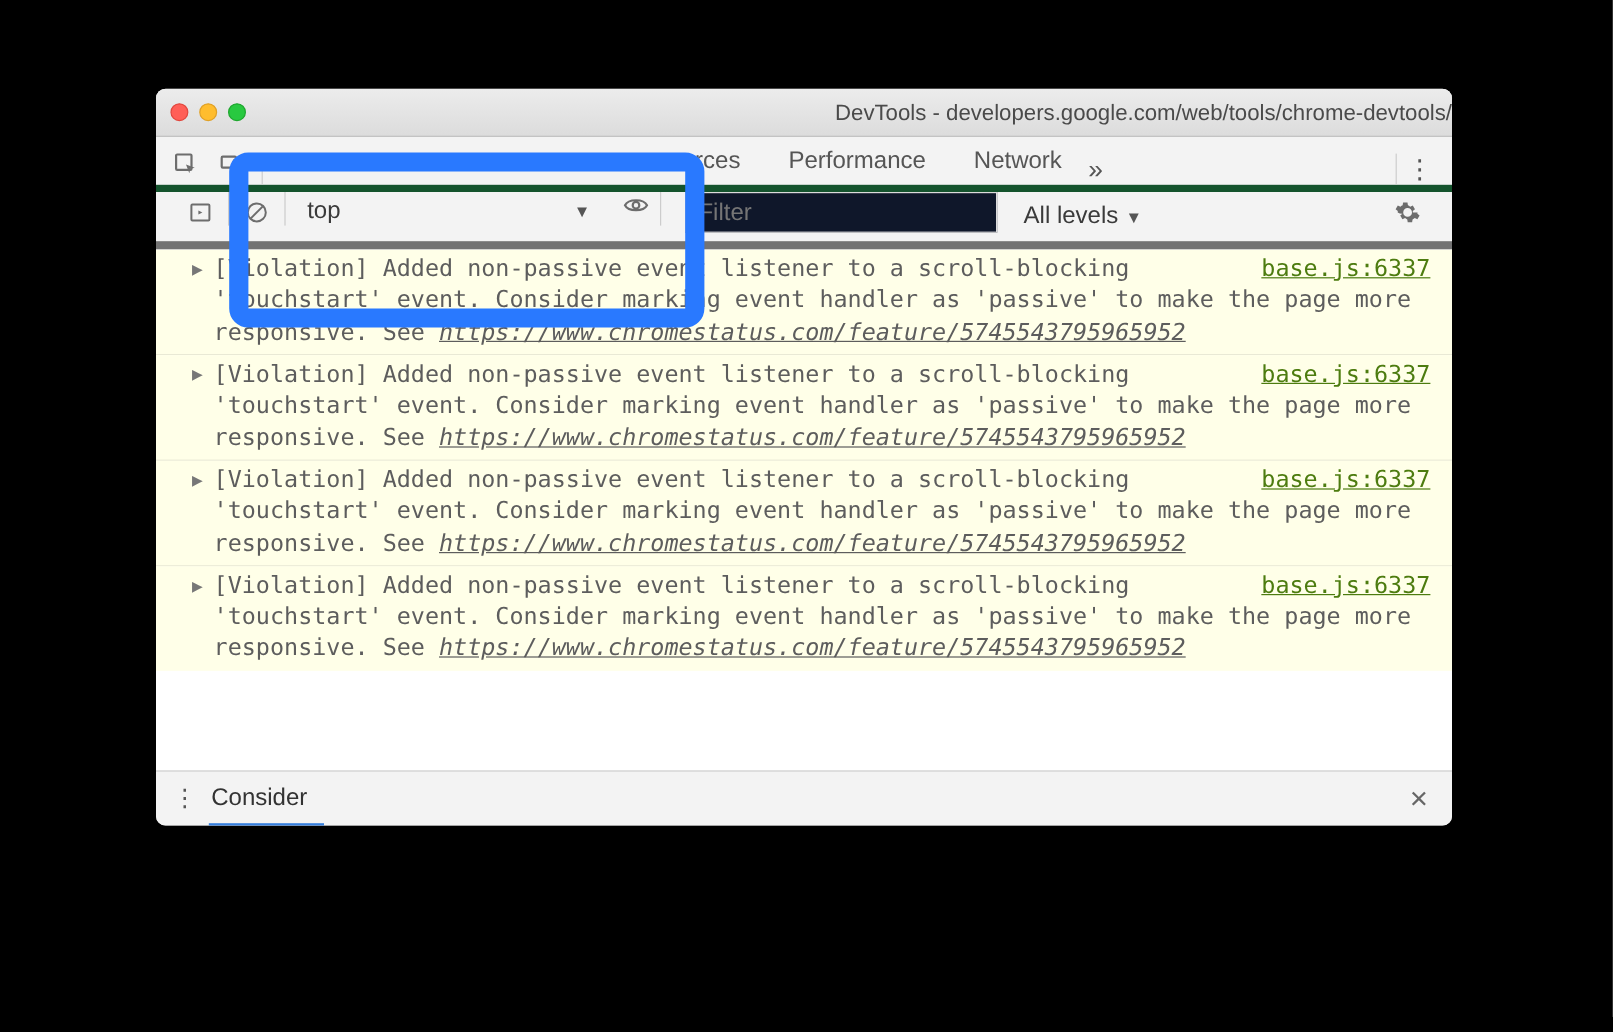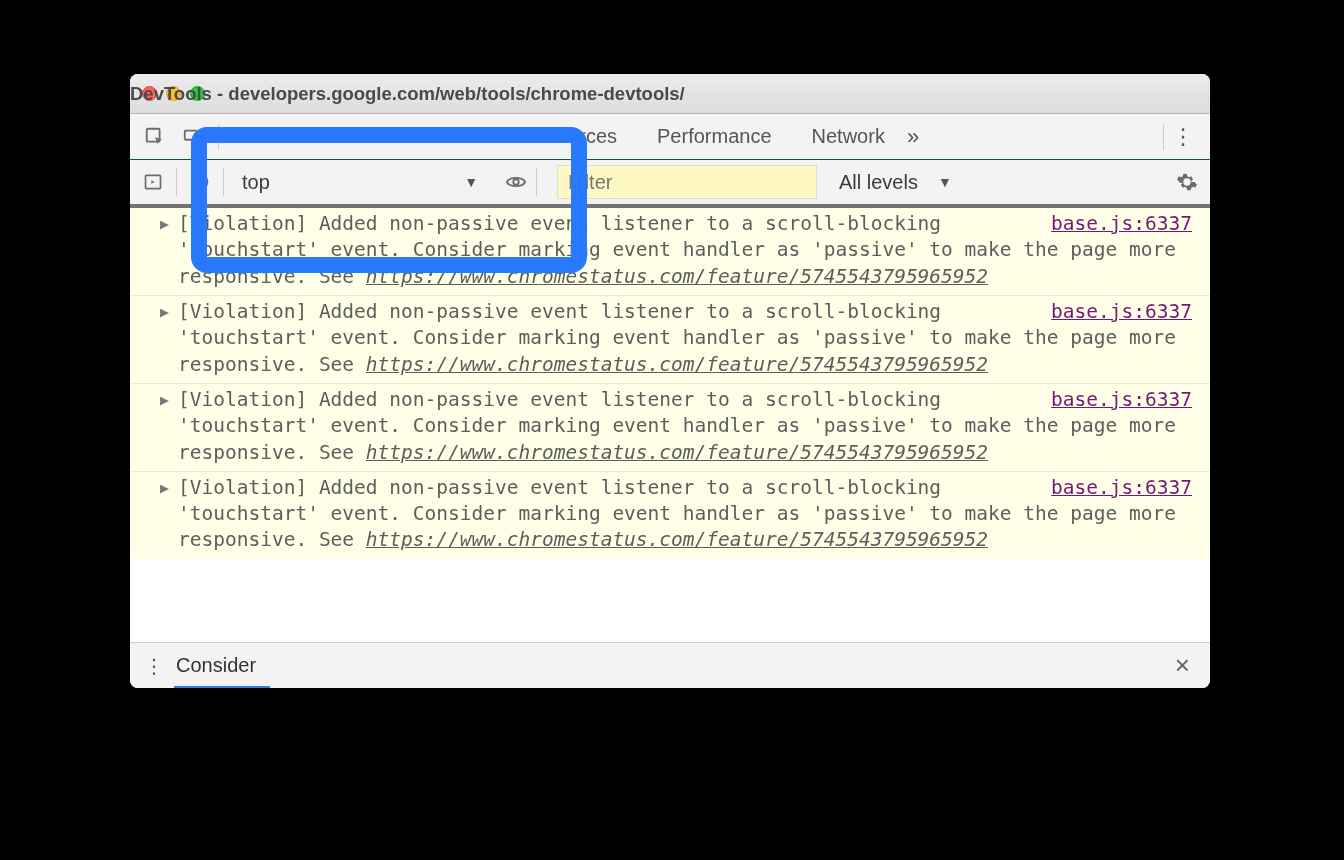--- a/index.html
+++ b/index.html
@@ -32,30 +32,30 @@
     align-items: center;
     padding: 0 12px;
     position: relative;
   }
   .traffic { display: flex; gap: 9px; }
   .tl { width: 15px; height: 15px; border-radius: 50%; }
   .tl.red { background: #ff5f57; border: 1px solid #e1483f; }
   .tl.yellow { background: #ffbd2e; border: 1px solid #e0a127; }
   .tl.green { background: #28c940; border: 1px solid #1fa72f; }
   .titlebar .title {
-    position: absolute; left: 0; right: 0; text-align: left;
+    position: absolute; left: 0; right: 0; text-align: right;
     font-size: 18.5px; color: #4a4a4a; pointer-events: none;
-    font-weight: 700;
+    font-weight: 400;
   }
   
   .tabs-row {
     height: 46px;
-    border-bottom: 1px solid #14532d;
-    display: flex;
-    align-items: center;
+    border-bottom: 6px solid #14532d;
+    display: flex;
+    align-items: flex-end;
     padding: 0 8px;
     gap: 4px;
     font-size: 19px;
     color: #555;
     background: #f3f3f3;
   }
   .tabs-row .icon-btn {
     width: 34px; height: 34px;
     display: flex; align-items: center; justify-content: center;
     color: #6d6d6d;
@@ -71,24 +71,23 @@
     color: #555;
     font-size: 20px;
   }
   .spacer { flex: 1; }
   .overflow-chevrons { font-size: 22px; color: #555; margin-right: 20px; }
   .vdots { font-size: 22px; color: #555; margin-right: 8px; }
 
   
   .toolbar-row {
     height: 48px;
-    border-bottom: 4px solid #737373;
-    display: flex;
-    align-items: center;
-    padding: 0 6px;
+    border-bottom: 7px solid #737373;
+    display: flex;
+    padding: 0 20px;
     gap: 6px;
     background: #f3f3f3;
     font-size: 19px;
     color: #555;
   }
   .toolbar-row .icon-slot {
     width: 34px; height: 34px;
     display: flex; align-items: center; justify-content: center;
     color: #6d6d6d;
   }
@@ -97,31 +96,31 @@
     display: flex; align-items: center;
     width: 260px; height: 32px;
     padding: 0 12px;
     justify-content: space-between;
     font-size: 20px; color: #3a3a3a;
     margin-right: 6px;
   }
   .ctx-dropdown .tri { color: #555; font-size: 14px; }
   .eye-icon { width: 28px; display:flex; justify-content:center; }
   .filter-input {
-    background: #fef9c3;
+    background: #0f172a;
     border: 1px solid #dcdcdc;
     height: 34px;
     width: 260px;
     padding: 0 10px;
     font-size: 20px;
     color: #888;
     margin-left: 14px;
   }
   .levels-dd {
-    display: flex; align-items: center; gap: 20px;
+    display: flex; align-items: center; gap: 6px;
     font-size: 20px; color: #3a3a3a;
     margin-left: 16px;
   }
   .levels-dd .tri { font-size: 14px; color: #555; }
   .gear { margin-left: auto; width: 34px; height: 34px; display:flex; align-items:center; justify-content:center; }
   
   .highlight-box {
     position: absolute;
     border: 16px solid #2979ff;
     border-radius: 16px;
@@ -145,21 +144,21 @@
     position: relative;
     word-break: break-word;
   }
   .msg:last-child { border-bottom: none; }
   .msg .arrow {
     position: absolute; left: 30px; top: 6px;
     font-size: 15px; color: #777;
   }
   .msg .src {
     float: right;
-    color: #701a75;
+    color: #4d7c0f;
     text-decoration: underline;
     margin-left: 24px;
   }
   .msg .link { text-decoration: underline; font-style: italic; }
   
   .drawer {
     height: 46px;
     border-top: 1px solid #cfcfcf;
     display: flex;
     align-items: center;

